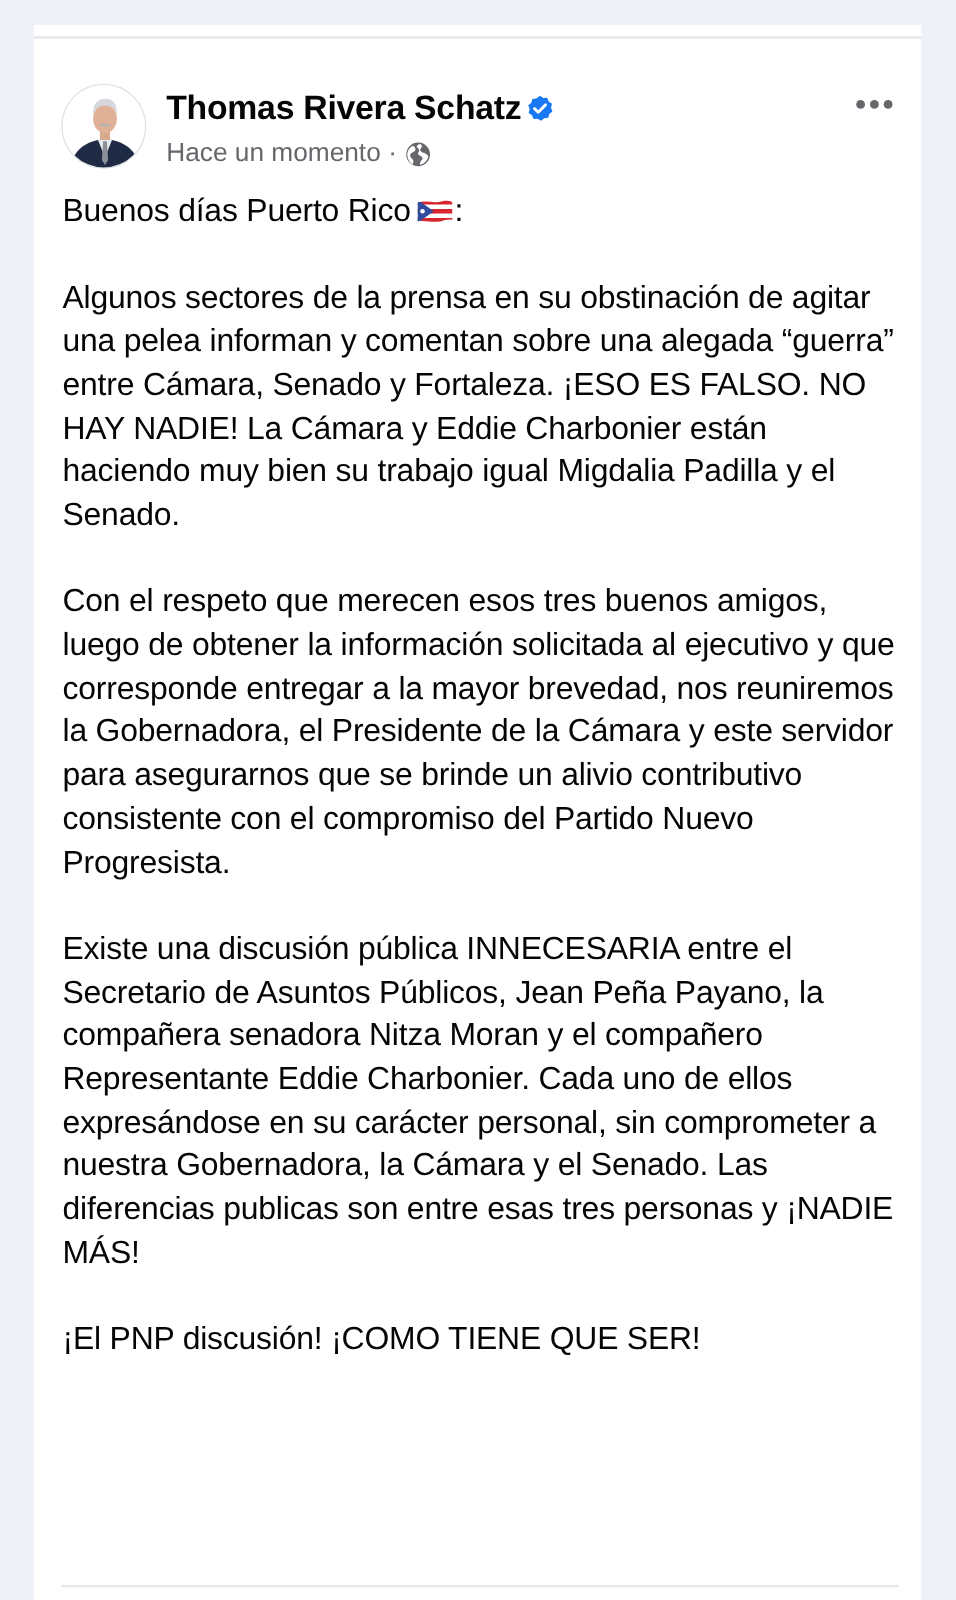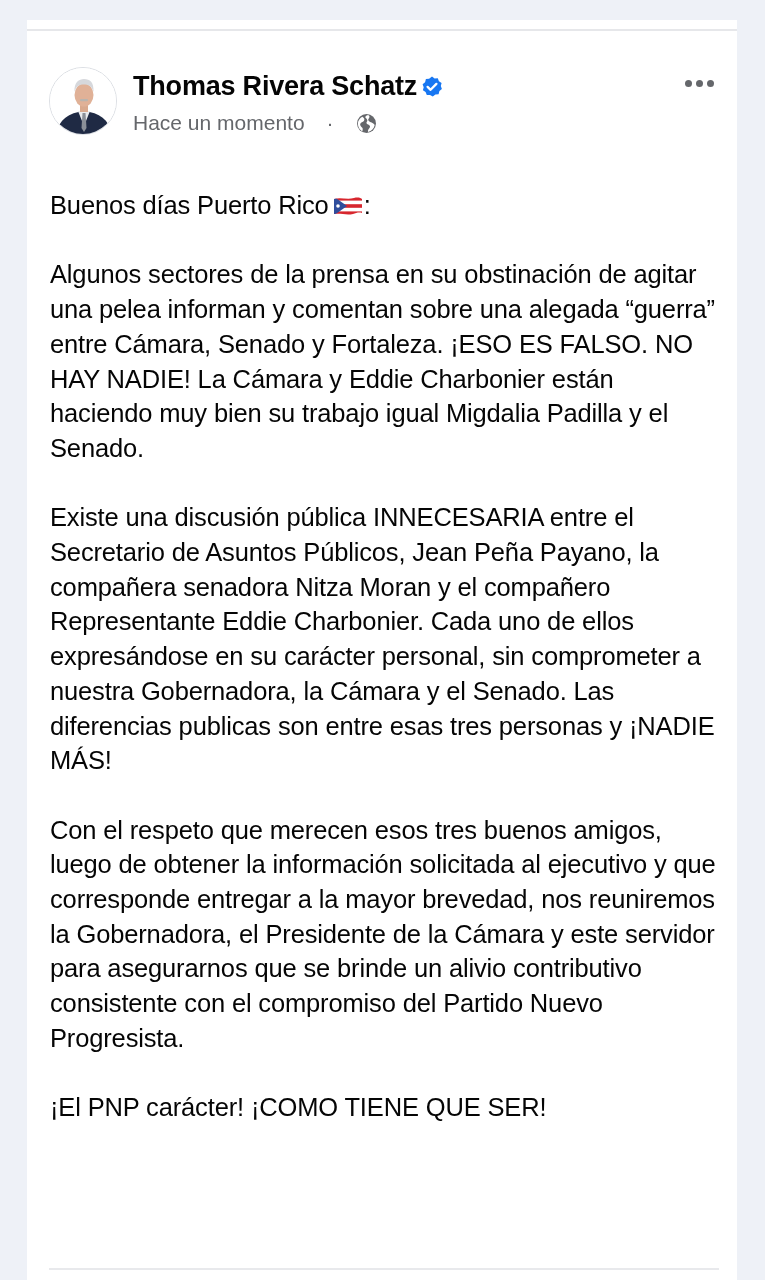--- a/index.html
+++ b/index.html
@@ -70,21 +70,21 @@
       height: 24px;
     }
     .meta {
       position: absolute;
       left: 106px;
       top: 46px;
       font-size: 21px;
       color: #65676b;
       display: flex;
       align-items: center;
-      gap: 22px;
+      gap: 6px;
       white-space: nowrap;
     }
     .globe-icon {
       display: inline-block;
       width: 21px;
       height: 21px;
     }
     .more-button {
       position: absolute;
       right: 20px;
@@ -105,21 +105,20 @@
     }
     .body-text {
       position: absolute;
       left: 23px;
       top: 132px;
       width: 670px;
       font-size: 25.5px;
       line-height: 34.7px;
       color: #050505;
       letter-spacing: -0.15px;
-      margin-top: 36px;
     }
     .para {
       margin: 0 0 34.7px 0;
       white-space: pre-line;
     }
     .flag-icon {
       display: inline-block;
       width: 30px;
       height: 20px;
       vertical-align: -2px;
@@ -201,19 +200,19 @@
         <g clip-path="url(#flagclip)">
           <rect x="0" y="0" width="30" height="20" fill="#ffffff"></rect>
           <rect x="0" y="1" width="30" height="3.6" fill="#d7262e"></rect>
           <rect x="0" y="8.2" width="30" height="3.6" fill="#d7262e"></rect>
           <rect x="0" y="15.4" width="30" height="4.6" fill="#d7262e"></rect>
           <path d="M0 0 L14 10 L0 20 Z" fill="#2f4d9c"></path>
           <circle cx="5" cy="10" r="1.8" fill="#ffffff"></circle>
         </g>
       </svg></span><span>:</span></p>
     <p class="para">Algunos sectores de la prensa en su obstinación de agitar una pelea informan y comentan sobre una alegada “guerra” entre Cámara, Senado y Fortaleza. ¡ESO ES FALSO. NO HAY NADIE! La Cámara y Eddie Charbonier están haciendo muy bien su trabajo igual Migdalia Padilla y  el Senado.</p>
+    <p class="para">Con el respeto que merecen esos tres buenos amigos, luego de obtener la información solicitada al ejecutivo y que corresponde entregar a la mayor brevedad, nos reuniremos la Gobernadora, el Presidente de la Cámara y este servidor para asegurarnos que se brinde un alivio contributivo consistente con el compromiso del Partido Nuevo Progresista.</p>
     <p class="para">Existe una discusión pública INNECESARIA entre el Secretario de Asuntos Públicos, Jean Peña Payano, la compañera senadora Nitza Moran y el compañero Representante Eddie Charbonier. Cada uno de ellos expresándose en su carácter personal, sin comprometer a nuestra Gobernadora, la Cámara y el Senado. Las diferencias publicas son entre esas tres personas y ¡NADIE MÁS!</p>
-    <p class="para">Con el respeto que merecen esos tres buenos amigos, luego de obtener la información solicitada al ejecutivo y que corresponde entregar a la mayor brevedad, nos reuniremos la Gobernadora, el Presidente de la Cámara y este servidor para asegurarnos que se brinde un alivio contributivo consistente con el compromiso del Partido Nuevo Progresista.</p>
-    <p class="para">¡El PNP carácter! ¡COMO TIENE QUE SER!</p>
+    <p class="para">¡El PNP discusión! ¡COMO TIENE QUE SER!</p>
   </div>
 
   <div class="bottom-rule"></div>
 </div>
 
 </body></html>

